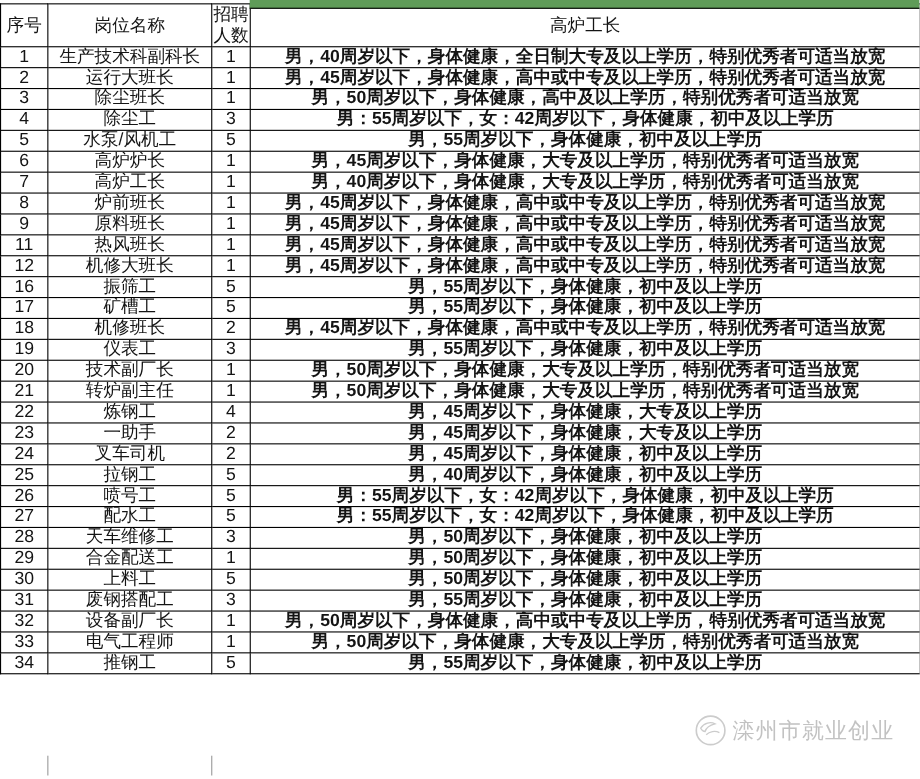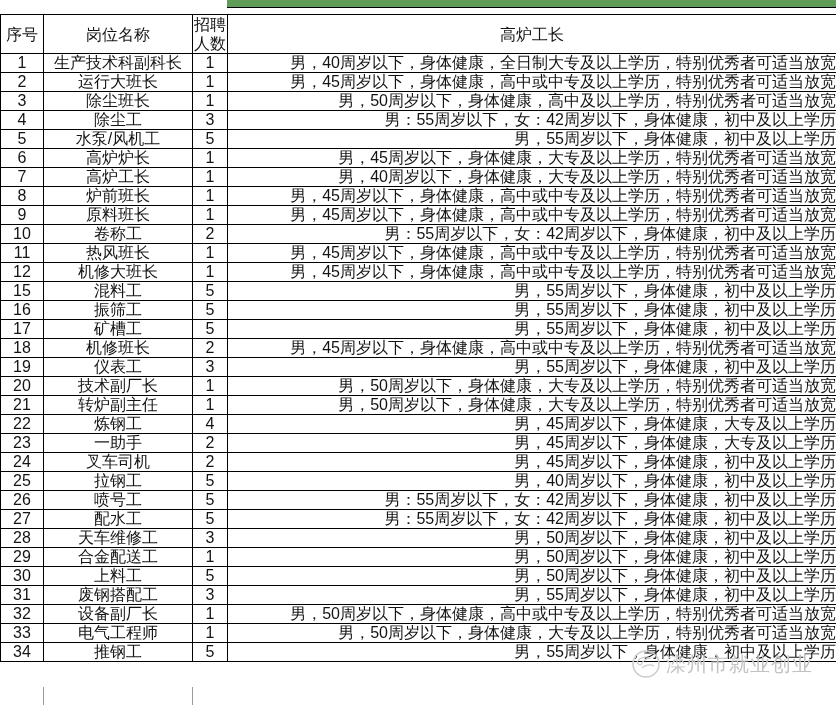--- a/index.html
+++ b/index.html
@@ -1,36 +1,36 @@
 <!DOCTYPE html>
 <html><head>
 <meta charset="utf-8">
 <style>
   html,body{margin:0;padding:0;}
   body{
     width:836px;height:708px;background:#ffffff;position:relative;overflow:hidden;
     font-family:"Liberation Sans","DejaVu Sans",sans-serif;
   }
   table.jobs{
-    position:absolute;top:14px;left:0;width:836px;
+    position:absolute;top:3px;left:0;width:836px;
     border-collapse:collapse;table-layout:fixed;
   }
   table.jobs th,table.jobs td{
     border:1px solid #000;color:#141414;padding:0;box-sizing:border-box;
   }
   table.jobs thead th{
     height:37px;font-size:16px;font-weight:normal;text-align:center;
     line-height:1.2;vertical-align:middle;background:#fff;padding:0 1px;
   }
   table.jobs tbody td{
     height:18px;font-size:16px;line-height:18px;white-space:nowrap;overflow:hidden;
     background:#fff;vertical-align:middle;
   }
   td.c-idx,td.c-pos,td.c-cnt{text-align:center;}
-  td.c-req{text-align:right;padding-left:3px;}
+  td.c-req{text-align:center;padding-left:3px;font-weight:bold;}
   .green-bar{
     position:absolute;left:227px;top:0;width:609px;height:7px;z-index:2;
     border-bottom:1px solid #000;
   }
   .watermark{
     position:absolute;left:630px;top:648px;z-index:3;pointer-events:none;
     display:flex;align-items:center;gap:4px;
     font-size:20px;letter-spacing:1px;white-space:nowrap;text-align:right;
   }
   .watermark svg{flex:0 0 auto;}
@@ -107,42 +107,30 @@
         <td class="c-cnt">1</td>
         <td class="c-req">男，45周岁以下，身体健康，高中或中专及以上学历，特别优秀者可适当放宽</td>
       </tr>
       <tr>
         <td class="c-idx">9</td>
         <td class="c-pos">原料班长</td>
         <td class="c-cnt">1</td>
         <td class="c-req">男，45周岁以下，身体健康，高中或中专及以上学历，特别优秀者可适当放宽</td>
       </tr>
       <tr>
-        <td class="c-idx">10</td>
-        <td class="c-pos">卷称工</td>
-        <td class="c-cnt">2</td>
-        <td class="c-req">男：55周岁以下，女：42周岁以下，身体健康，初中及以上学历</td>
-      </tr>
-      <tr>
         <td class="c-idx">11</td>
         <td class="c-pos">热风班长</td>
         <td class="c-cnt">1</td>
         <td class="c-req">男，45周岁以下，身体健康，高中或中专及以上学历，特别优秀者可适当放宽</td>
       </tr>
       <tr>
         <td class="c-idx">12</td>
         <td class="c-pos">机修大班长</td>
         <td class="c-cnt">1</td>
         <td class="c-req">男，45周岁以下，身体健康，高中或中专及以上学历，特别优秀者可适当放宽</td>
-      </tr>
-      <tr>
-        <td class="c-idx">15</td>
-        <td class="c-pos">混料工</td>
-        <td class="c-cnt">5</td>
-        <td class="c-req">男，55周岁以下，身体健康，初中及以上学历</td>
       </tr>
       <tr>
         <td class="c-idx">16</td>
         <td class="c-pos">振筛工</td>
         <td class="c-cnt">5</td>
         <td class="c-req">男，55周岁以下，身体健康，初中及以上学历</td>
       </tr>
       <tr>
         <td class="c-idx">17</td>
         <td class="c-pos">矿槽工</td>

